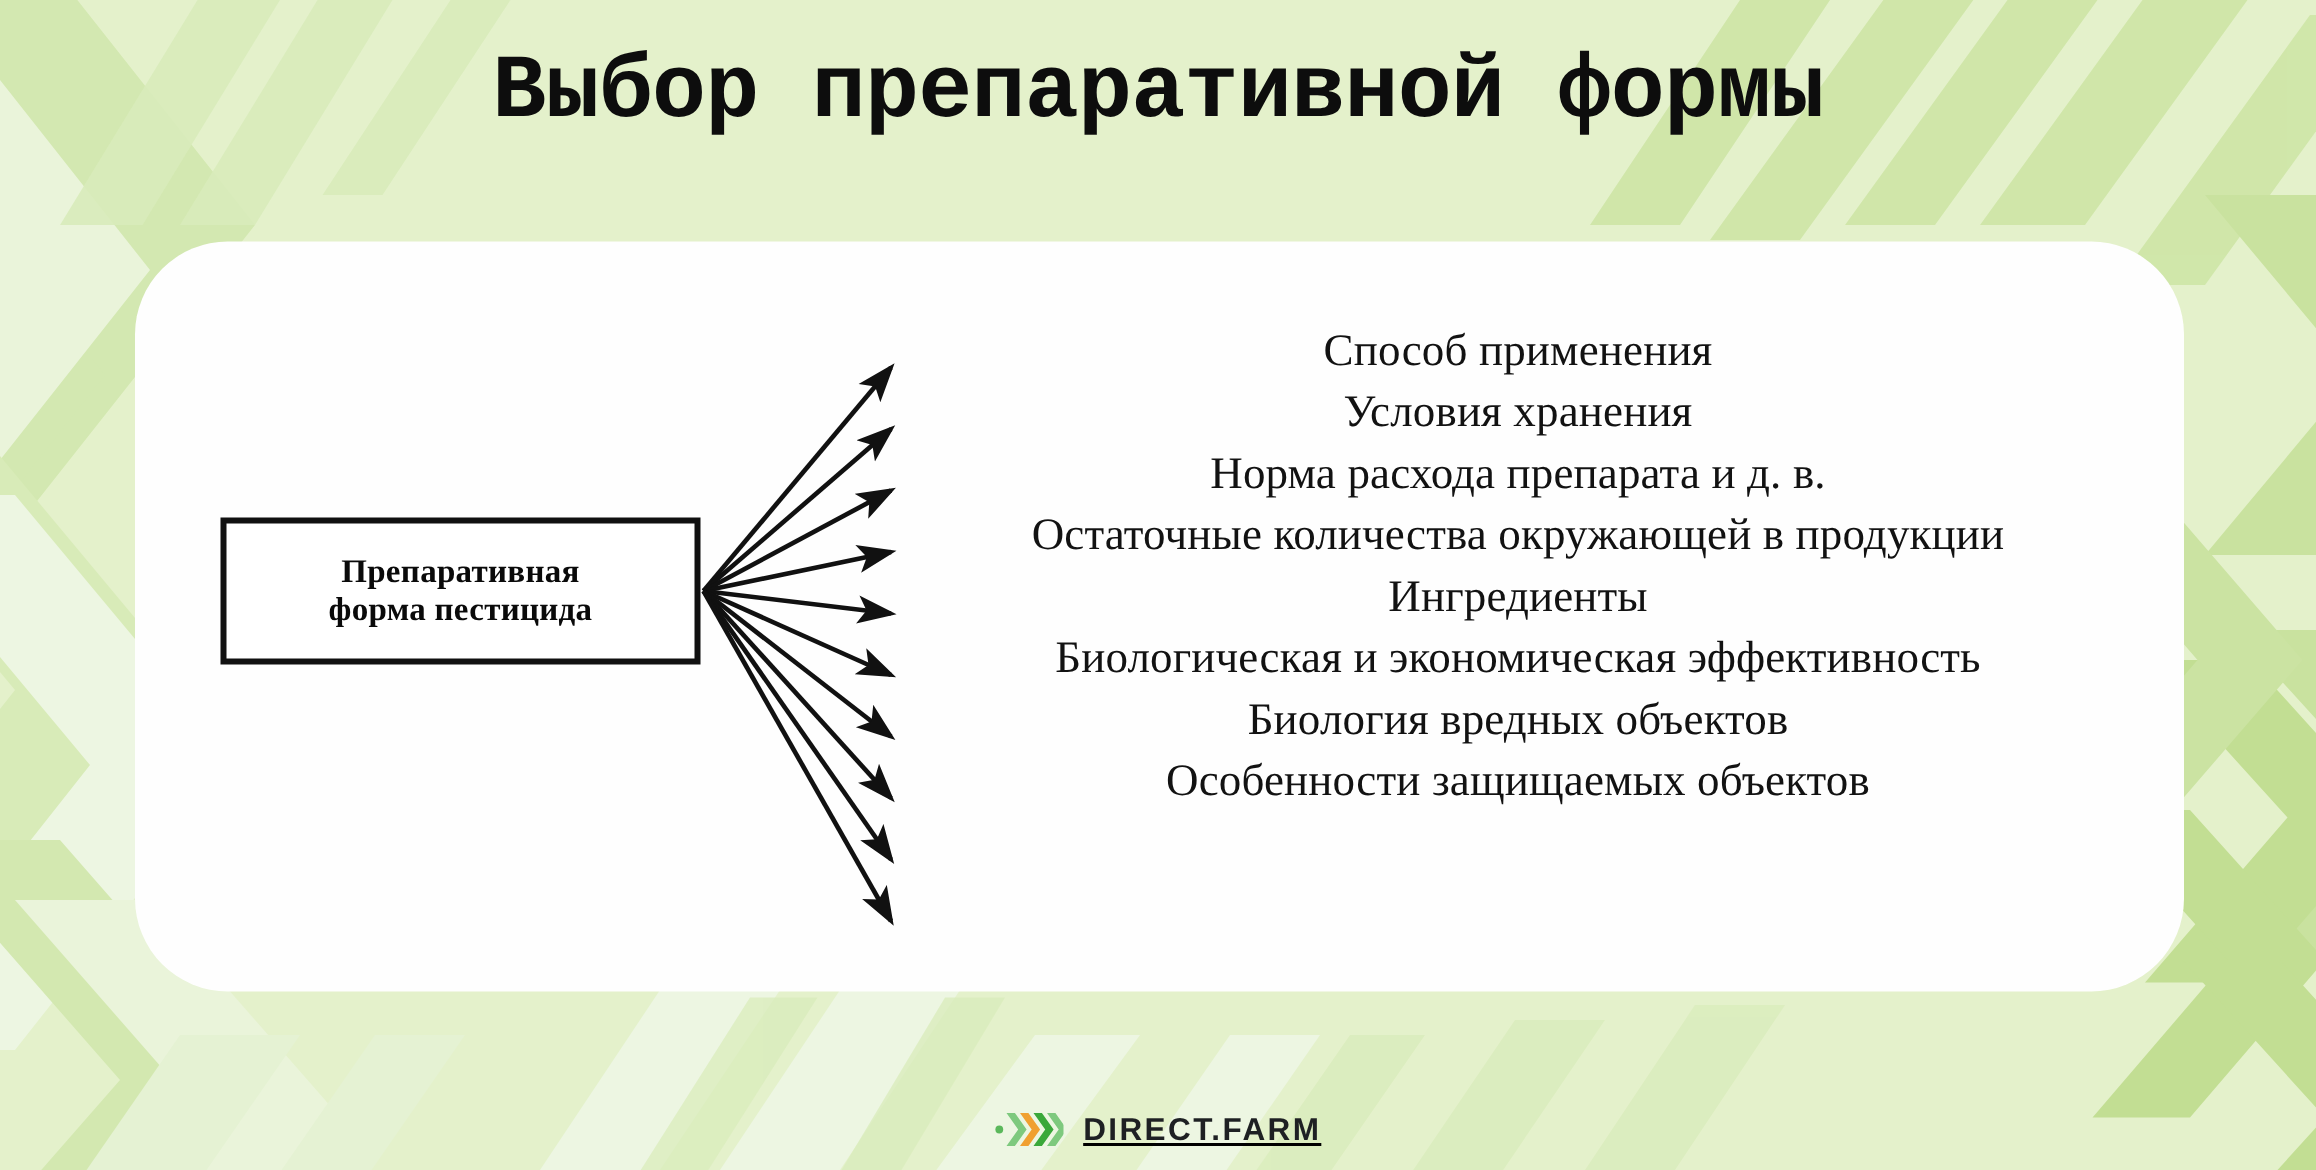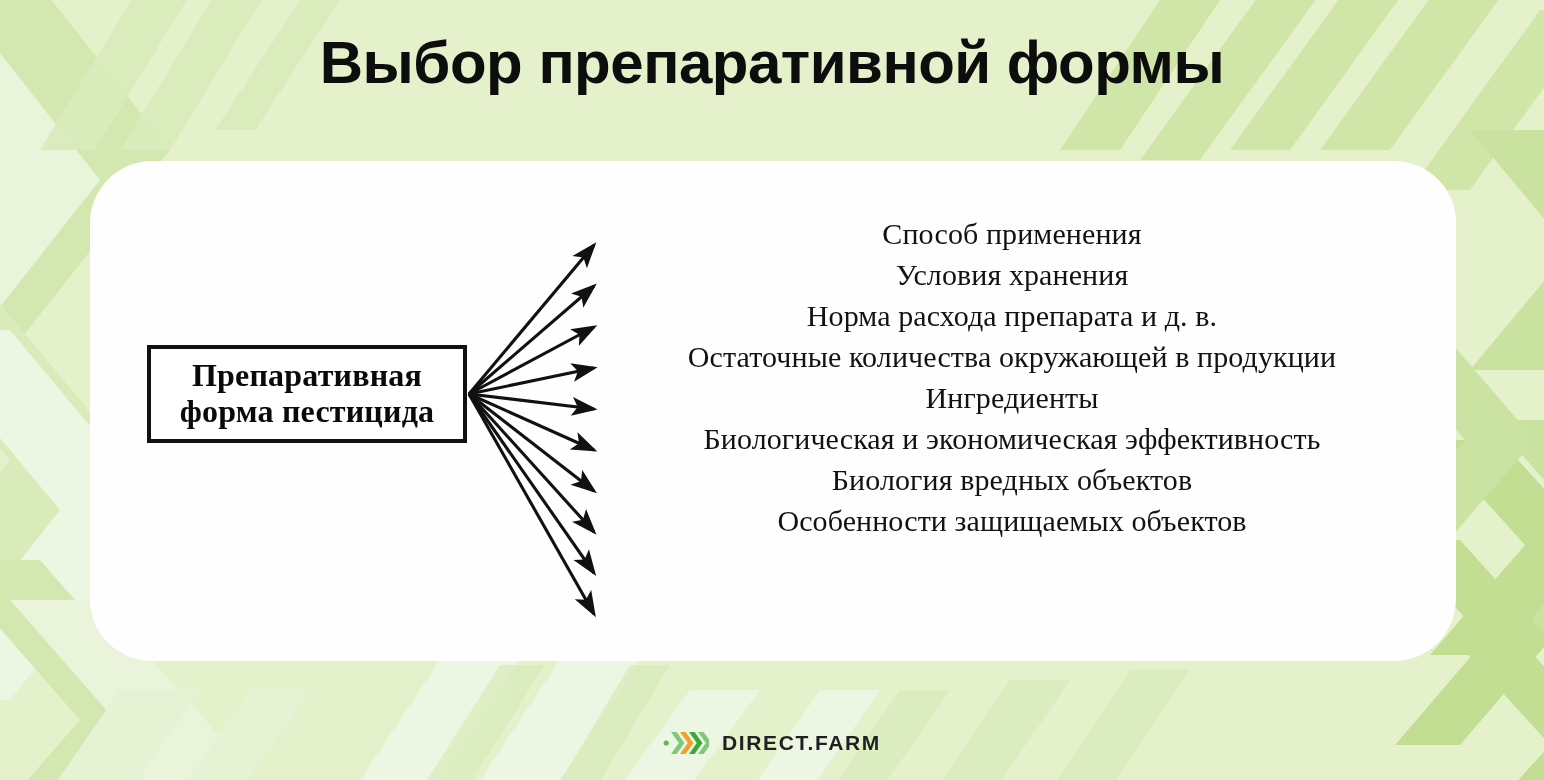--- a/index.html
+++ b/index.html
@@ -37,21 +37,21 @@
   #title {
     position: absolute;
     left: 0;
     top: 28px;
     width: 1544px;
     text-align: center;
     font-size: 60px;
     font-weight: 700;
     letter-spacing: -0.5px;
     color: #0d0d0d;
-    font-family: Liberation Sans, sans-serif;
+    font-family: Liberation Mono, monospace;
     white-space: nowrap;
   }
 
   
   #card {
     position: absolute;
     left: 90px;
     top: 161px;
     width: 1366px;
     height: 500px;
@@ -77,21 +77,21 @@
     background: #ffffff;
     box-sizing: border-box;
     display: flex;
     flex-direction: column;
     align-items: center;
     justify-content: center;
   }
   #source-box .bline {
     font-family: "Liberation Serif", serif;
     font-weight: 700;
-    font-size: 32px;
+    font-size: 22px;
     color: #0a0a0a;
     line-height: 1.12;
     letter-spacing: 0.2px;
     white-space: nowrap;
   }
 
   #arrow-svg {
     position: absolute;
     left: 0;
     top: 0;
@@ -117,23 +117,24 @@
   }
 
   
   #footer {
     position: absolute;
     left: 0;
     top: 720px;
     width: 1544px;
     height: 46px;
     display: flex;
-    align-items: center;
+    align-items: flex-end;
     justify-content: center;
     gap: 13px;
+    text-decoration: underline;
   }
   #footer-logo-mark {
     width: 46px;
     height: 26px;
     display: block;
   }
   #footer-wordmark {
     font-family: "Liberation Sans", sans-serif;
     font-size: 21px;
     font-weight: 700;

